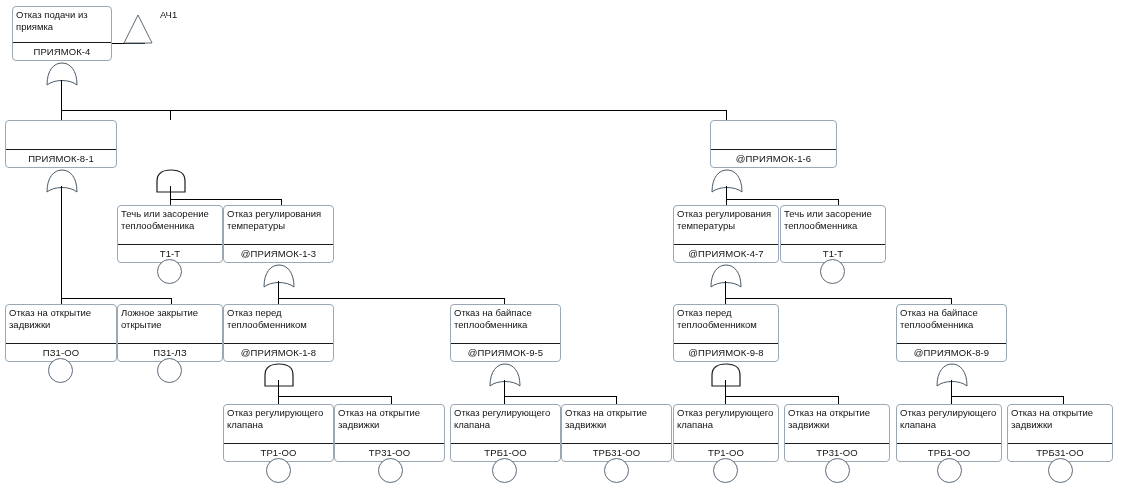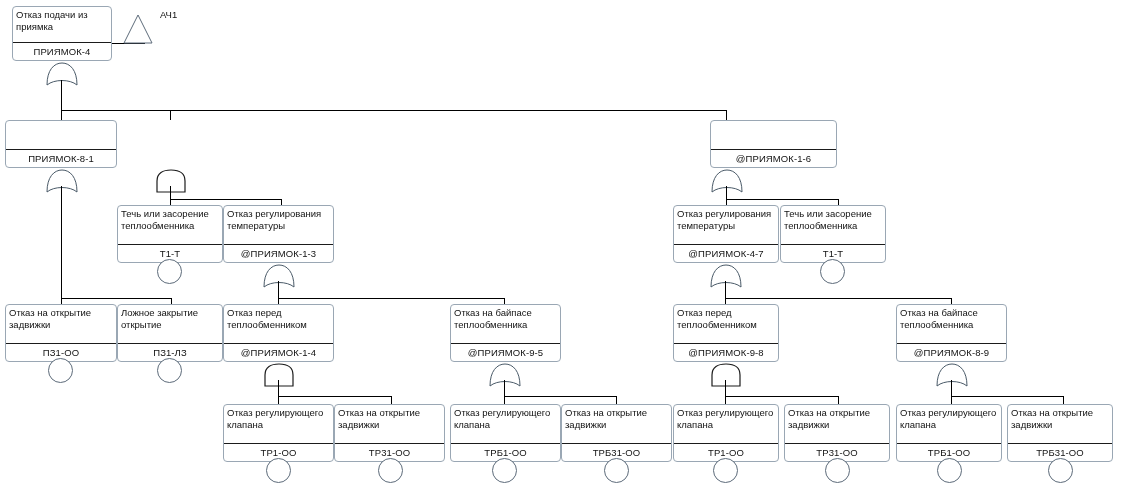--- a/index.html
+++ b/index.html
@@ -202,21 +202,21 @@
   <div class="node" style="left:117px;top:304px;width:106px;height:58px;">
     <div class="desc">Ложное закрытие
 открытие</div>
     <div class="idbar">ПЗ1-ЛЗ</div>
   </div>
   <div class="circle" style="left:157px;top:358px;width:25px;height:25px;"></div>
 
   <div class="node" style="left:223px;top:304px;width:111px;height:58px;">
     <div class="desc">Отказ перед
 теплообменником</div>
-    <div class="idbar">@ПРИЯМОК-1-4</div>
+    <div class="idbar">@ПРИЯМОК-1-8</div>
   </div>
   <div class="gate" style="left:261px;top:362px;">
     <svg width="36" height="26" viewBox="0 0 36 26">
       <path d="M4,24 L4,13 C4,5 10,2 18,2 C26,2 32,5 32,13 L32,24 Z" fill="#ffffff" stroke="#1b1b1b" stroke-width="1.2"></path>
     </svg>
   </div>
   <div class="ln v" style="left:278px;top:380px;height:16px;"></div>
   <div class="ln h" style="left:278px;top:396px;width:113px;"></div>
   <div class="ln v" style="left:278px;top:396px;height:8px;"></div>
   <div class="ln v" style="left:391px;top:396px;height:8px;"></div>

